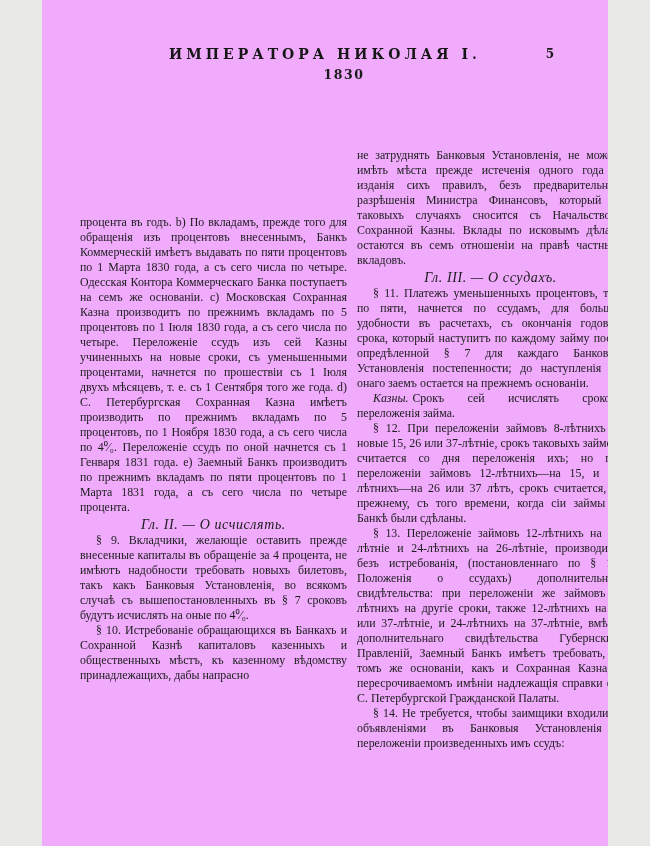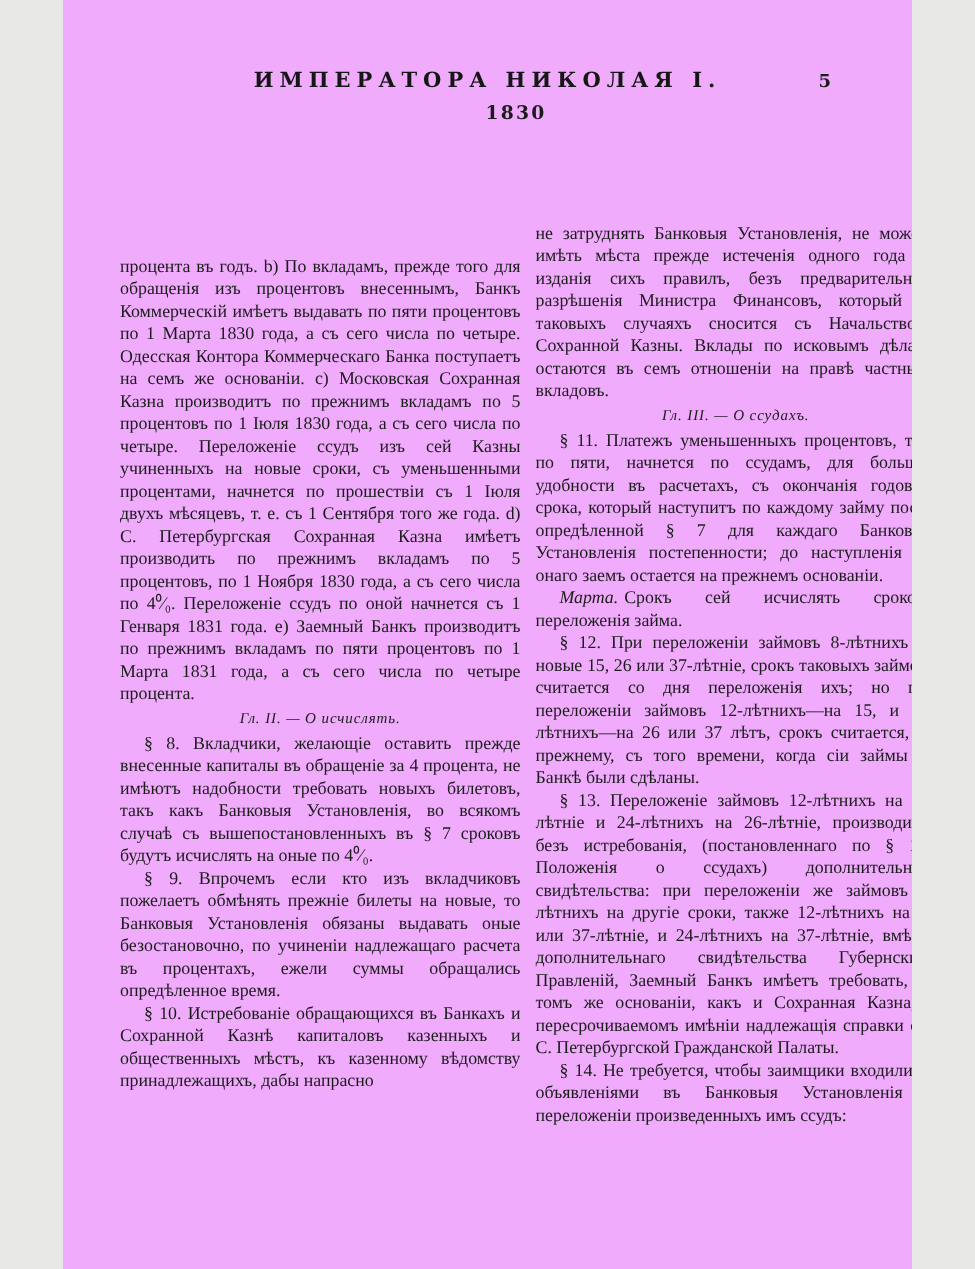--- a/index.html
+++ b/index.html
@@ -48,21 +48,21 @@
     border-right:1.4px solid #2c2c2c;
     margin:2px 3px 0 3px;
   }
   p.para{margin:0;text-indent:16px;}
   p.cont{text-indent:0;}
   p.chapter{
     margin:2px 0 1px;
     text-indent:0;
     text-align:center;
     font-style:italic;
-    font-size:10px;
+    font-size:14px;
     letter-spacing:0.6px;
   }
   .note-lead{font-style:italic;margin-right:4px;}
 </style>
 </head>
 <body>
 
 <div class="page">
 
   <div class="running-head">
@@ -70,32 +70,31 @@
     <div class="page-number">5</div>
   </div>
 
   <div class="year">1830</div>
 
   <div class="columns">
 
     <div class="col">
       <p class="para cont">процента въ годъ. b) По вкладамъ, прежде того для обращенія изъ процентовъ внесеннымъ, Банкъ Коммерческій имѣетъ выдавать по пяти процентовъ по 1 Марта 1830 года, а съ сего числа по четыре. Одесская Контора Коммерческаго Банка поступаетъ на семъ же основаніи. c) Московская Сохранная Казна производитъ по прежнимъ вкладамъ по 5 процентовъ по 1 Іюля 1830 года, а съ сего числа по четыре. Переложеніе ссудъ изъ сей Казны учиненныхъ на новые сроки, съ уменьшенными процентами, начнется по прошествіи съ 1 Іюля двухъ мѣсяцевъ, т. е. съ 1 Сентября того же года. d) С. Петербургская Сохранная Казна имѣетъ производить по прежнимъ вкладамъ по 5 процентовъ, по 1 Ноября 1830 года, а съ сего числа по 4⁰⁄₀. Переложеніе ссудъ по оной начнется съ 1 Генваря 1831 года. e) Заемный Банкъ производитъ по прежнимъ вкладамъ по пяти процентовъ по 1 Марта 1831 года, а съ сего числа по четыре процента.</p>
       <p class="chapter">Гл. II. — О исчислять.</p>
-      <p class="para">§ 8. Вкладчики, желающіе оставить прежде внесенные капиталы въ обращеніе за 4 процента, не имѣютъ надобности требовать новыхъ билетовъ, такъ какъ Банковыя Установленія, во всякомъ случаѣ съ вышепостановленныхъ въ § 7 сроковъ будутъ исчислять на оные по 4⁰⁄₀.</p>
-      <p class="para">§ 9. Впрочемъ если кто изъ вкладчиковъ пожелаетъ обмѣнять прежніе билеты на новые, то Банковыя Установленія обязаны выдавать оные безостановочно, по учиненіи надлежащаго расчета въ процентахъ, ежели суммы обращались опредѣленное время.</p>
+      <p class="para">§ 9. Вкладчики, желающіе оставить прежде внесенные капиталы въ обращеніе за 4 процента, не имѣютъ надобности требовать новыхъ билетовъ, такъ какъ Банковыя Установленія, во всякомъ случаѣ съ вышепостановленныхъ въ § 7 сроковъ будутъ исчислять на оные по 4⁰⁄₀.</p>
       <p class="para">§ 10. Истребованіе обращающихся въ Банкахъ и Сохранной Казнѣ капиталовъ казенныхъ и общественныхъ мѣстъ, къ казенному вѣдомству принадлежащихъ, дабы напрасно</p>
     </div>
 
     <div class="divider"></div>
 
     <div class="col">
       <p class="para cont">не затруднять Банковыя Установленія, не можетъ имѣть мѣста прежде истеченія одного года съ изданія сихъ правилъ, безъ предварительнаго разрѣшенія Министра Финансовъ, который въ таковыхъ случаяхъ сносится съ Начальствомъ Сохранной Казны. Вклады по исковымъ дѣламъ остаются въ семъ отношеніи на правѣ частныхъ вкладовъ.</p>
       <p class="chapter">Гл. III. — О ссудахъ.</p>
       <p class="para">§ 11. Платежъ уменьшенныхъ процентовъ, т. е. по пяти, начнется по ссудамъ, для большей удобности въ расчетахъ, съ окончанія годоваго срока, который наступитъ по каждому займу послѣ опредѣленной § 7 для каждаго Банковаго Установленія постепенности; до наступленія жъ онаго заемъ остается на прежнемъ основаніи.</p>
-      <p class="para"><span class="note-lead">Марта.</span><span>Срокъ сей исчислять срокомъ переложенія займа.</span></p>
+      <p class="para"><span class="note-lead">Казны.</span><span>Срокъ сей исчислять срокомъ переложенія займа.</span></p>
       <p class="para">§ 12. При переложеніи займовъ 8-лѣтнихъ на новые 15, 26 или 37-лѣтніе, срокъ таковыхъ займовъ считается со дня переложенія ихъ; но при переложеніи займовъ 12-лѣтнихъ—на 15, и 24-лѣтнихъ—на 26 или 37 лѣтъ, срокъ считается, по прежнему, съ того времени, когда сіи займы въ Банкѣ были сдѣланы.</p>
       <p class="para">§ 13. Переложеніе займовъ 12-лѣтнихъ на 15-лѣтніе и 24-лѣтнихъ на 26-лѣтніе, производится безъ истребованія, (постановленнаго по § 125 Положенія о ссудахъ) дополнительнаго свидѣтельства: при переложеніи же займовъ 8-лѣтнихъ на другіе сроки, также 12-лѣтнихъ на 26 или 37-лѣтніе, и 24-лѣтнихъ на 37-лѣтніе, вмѣсто дополнительнаго свидѣтельства Губернскихъ Правленій, Заемный Банкъ имѣетъ требовать, на томъ же основаніи, какъ и Сохранная Казна, о пересрочиваемомъ имѣніи надлежащія справки отъ С. Петербургской Гражданской Палаты.</p>
       <p class="para">§ 14. Не требуется, чтобы заимщики входили съ объявленіями въ Банковыя Установленія о переложеніи произведенныхъ имъ ссудъ:</p>
     </div>
 
   </div>
 
 </div>
 
 </body></html>

